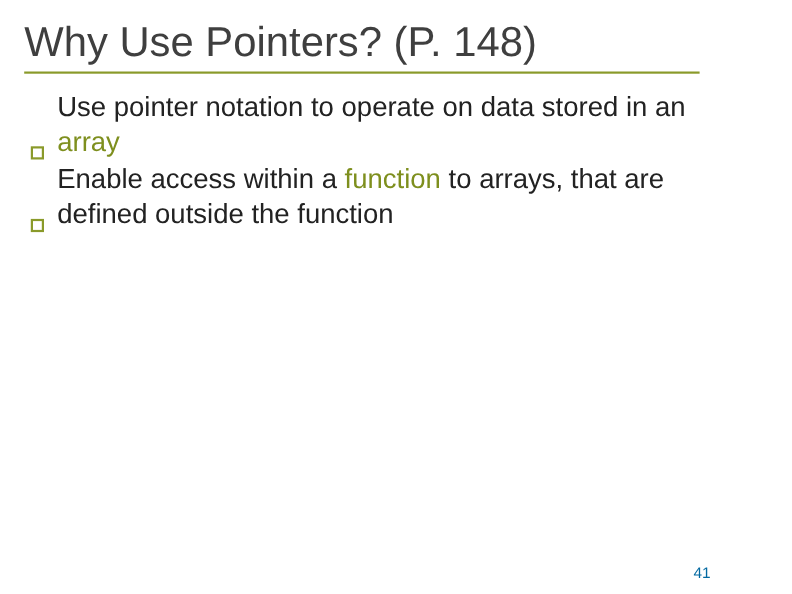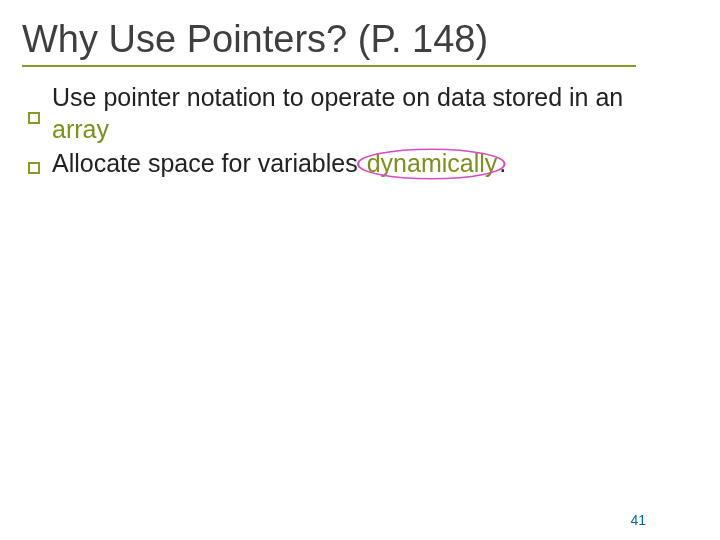--- a/index.html
+++ b/index.html
@@ -29,21 +29,21 @@
   .rule {
     border: none;
     border-top: 2.5px solid #8a9a2a;
     margin: 2px 0 14px 0;
   }
   .body {
     padding-left: 6px;
   }
   .bullet {
     display: flex;
-    align-items: center;
+    align-items: flex-end;
     margin-bottom: 2px;
   }
   .bullet .marker {
     width: 12px;
     height: 12px;
     border: 2px solid #8a9a2a;
     box-sizing: border-box;
     margin-top: 9px;
     margin-right: 12px;
     flex: 0 0 auto;
@@ -87,27 +87,25 @@
 
   <div class="body">
 
     <div class="bullet">
       <div class="marker"></div>
       <div class="text">
         <span>Use pointer notation to operate on data stored in an </span><span class="olive">array</span>
       </div>
     </div>
 
-
     <div class="bullet">
       <div class="marker"></div>
       <div class="text">
-        <span>Allocate space for variables </span><span class="circ-wrap"><span class="olive">dynamically</span><svg class="oval" viewBox="0 0 100 36" preserveAspectRatio="none">
-              <ellipse cx="50" cy="18" rx="48" ry="14" fill="none" stroke="#d44fc0" stroke-width="1.4"></ellipse>
-            </svg></span><span>.</span>
+        <span>Enable access within a </span><span class="olive">function</span><span> to arrays, that are defined outside the function</span>
       </div>
     </div>
+
 
   </div>
 
   <div class="pagenum">41</div>
 
 </div>
 
 </body></html>

